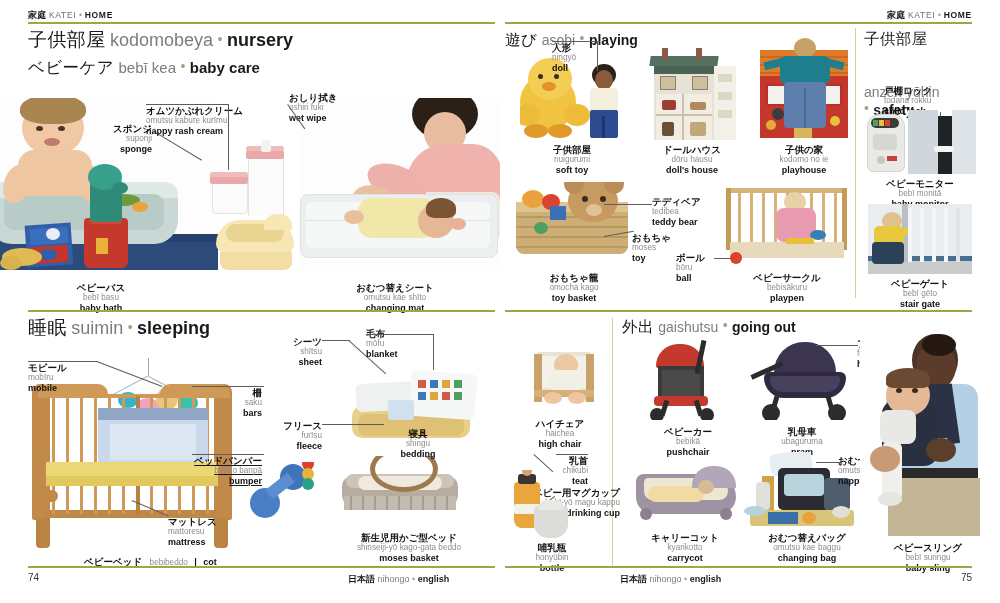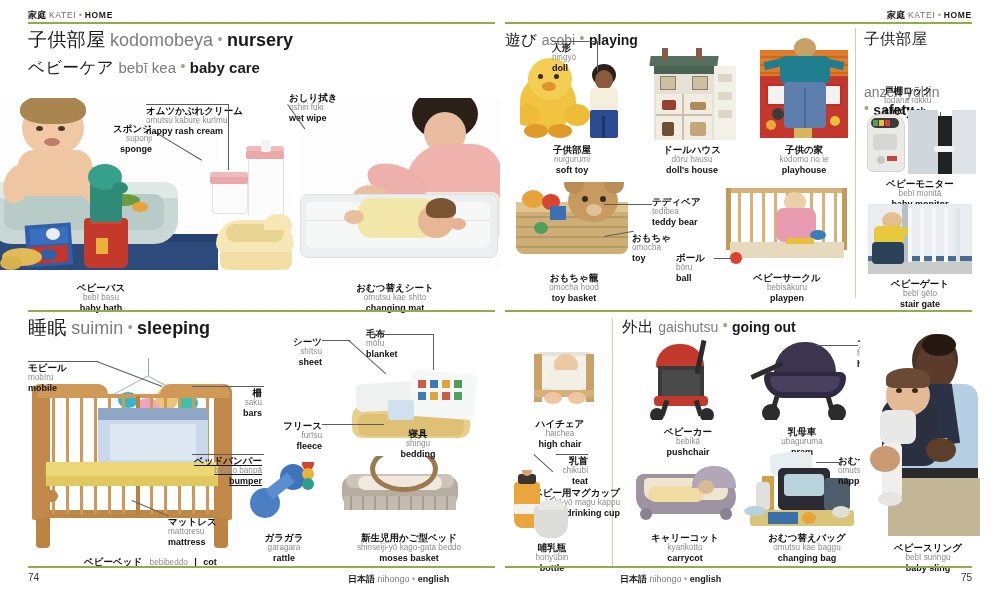--- a/index.html
+++ b/index.html
@@ -357,25 +357,20 @@
     <span class="jp">フリース</span>
     <span class="rom">furīsu</span>
     <span class="en">fleece</span>
   </div>
   <div class="lead" style="left:322px;top:424px;width:62px;"></div>
 
   <div class="cap c" style="left:370px;top:428px;width:96px;">
     <span class="jp">寝具</span>
     <span class="rom">shingu</span>
     <span class="en">bedding</span>
-  </div>
-  <div class="cap c" style="left:238px;top:532px;width:92px;">
-    <span class="jp">ガラガラ</span>
-    <span class="rom">garagara</span>
-    <span class="en">rattle</span>
   </div>
   <div class="cap c" style="left:322px;top:532px;width:174px;">
     <span class="jp">新生児用かご型ベッド</span>
     <span class="rom">shinseiji-yō kago-gata beddo</span>
     <span class="en">moses basket</span>
   </div>
 
   <div class="cap inline" style="left:84px;top:551px;">
     <span class="jp">ベビーベッド</span>
     <span class="rom">bebibeddo</span>
@@ -543,39 +538,39 @@
     <div class="rect" style="left:6px;top:56px;width:114px;height:16px;background:#e7d9bb;"></div>
 
     <div class="ell" style="left:60px;top:6px;width:22px;height:20px;background:#e8d1a6;"></div>
     <div class="rr" style="left:52px;top:22px;width:40px;height:34px;background:#e79ab0;border-radius:8px;"></div>
     <div class="ell" style="left:86px;top:44px;width:16px;height:10px;background:#3b7fb8;"></div>
     <div class="rect" style="left:62px;top:52px;width:28px;height:6px;background:#e8c03a;"></div>
   </div>
 
   <div class="cap c" style="left:16px;top:272px;width:116px;">
     <span class="jp">おもちゃ籠</span>
-    <span class="rom">omocha hood</span>
+    <span class="rom">omocha kago</span>
     <span class="en">toy basket</span>
   </div>
   <div class="cap c" style="left:224px;top:272px;width:126px;">
     <span class="jp">ベビーサークル</span>
     <span class="rom">bebisākuru</span>
     <span class="en">playpen</span>
   </div>
 
   <div class="cap" style="left:152px;top:196px;">
     <span class="jp">テディベア</span>
     <span class="rom">tedibea</span>
     <span class="en">teddy bear</span>
   </div>
   <div class="lead" style="left:104px;top:204px;width:48px;"></div>
 
   <div class="cap" style="left:132px;top:232px;">
     <span class="jp">おもちゃ</span>
-    <span class="rom">omocha</span>
+    <span class="rom">moses</span>
     <span class="en">toy</span>
   </div>
   <div class="leaddiag" style="left:104px;top:236px;width:30px;transform:rotate(-10deg);"></div>
 
   <div class="cap" style="left:176px;top:252px;">
     <span class="jp">ボール</span>
     <span class="rom">bōru</span>
     <span class="en">ball</span>
   </div>
   <div class="lead" style="left:214px;top:258px;width:18px;"></div>

